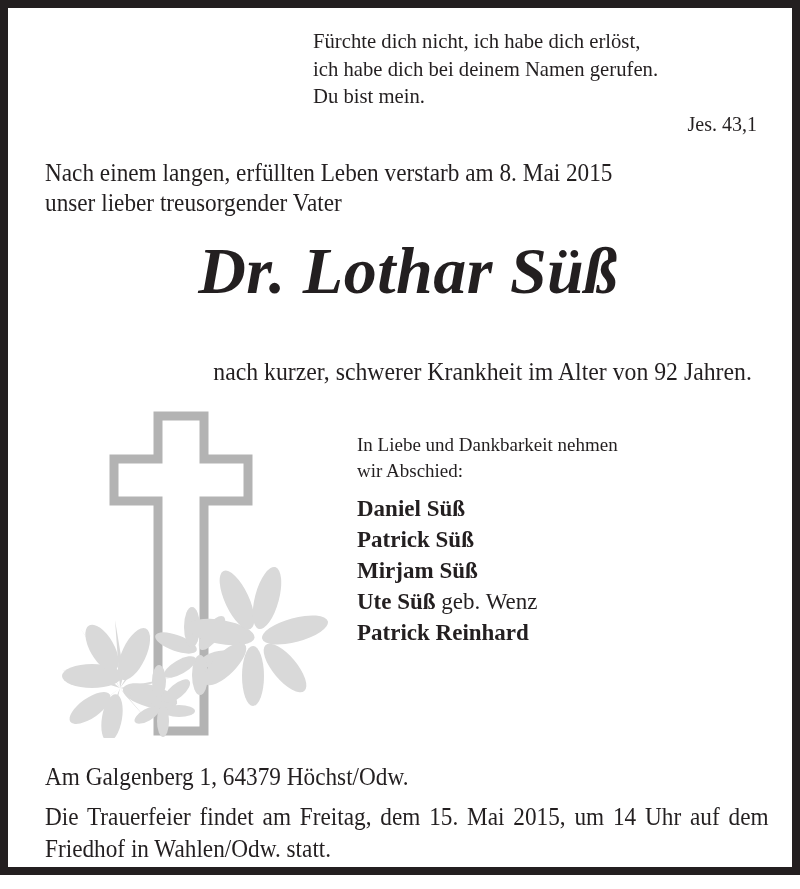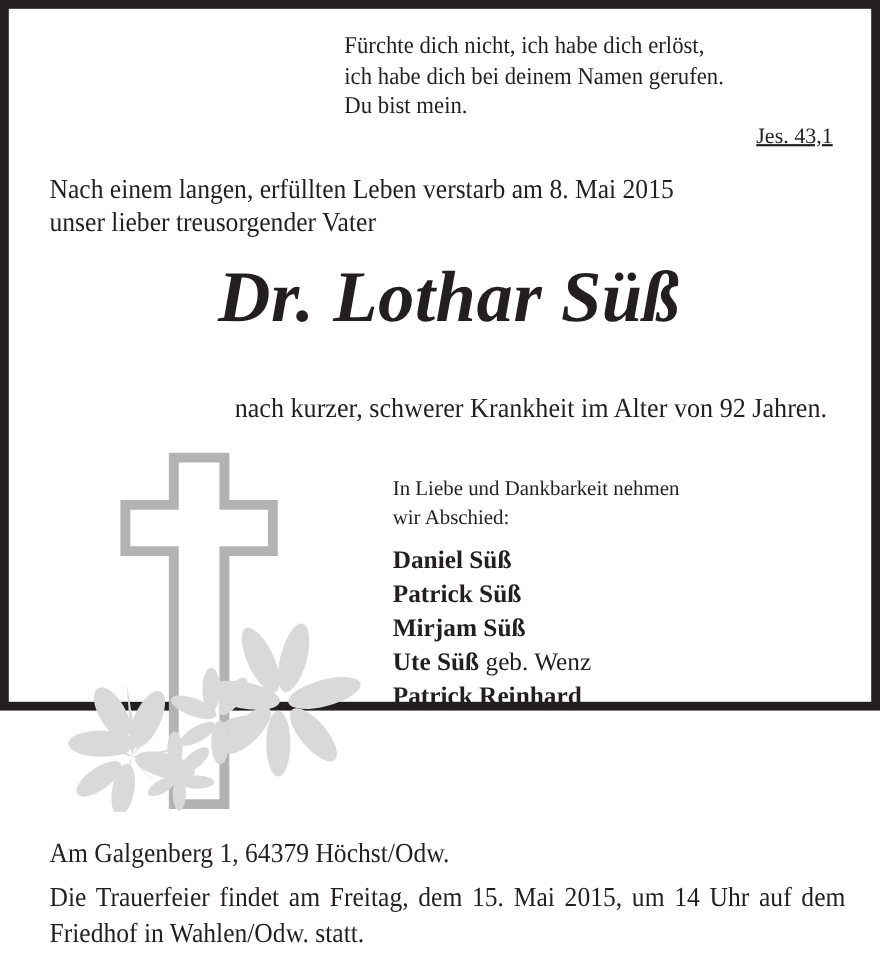--- a/index.html
+++ b/index.html
@@ -1,24 +1,24 @@
 <!DOCTYPE html>
 <html><head>
 <meta charset="utf-8">
 <style>
   html, body { margin: 0; padding: 0; background: #fff; }
   body { width: 800px; height: 889px; position: relative; overflow: hidden; }
   .frame {
-    position: absolute; left: 0; top: 0; width: 800px; height: 646px;
+    position: absolute; left: 0; top: 0; width: 800px; height: 875px;
     box-sizing: border-box; border: 8px solid #231f20; background: #fff;
     font-family: "Liberation Serif", "DejaVu Serif", serif; color: #231f20;
   }
   .abs { position: absolute; white-space: nowrap; }
   .verse { left: 305px; top: 19px; font-size: 22px; line-height: 27.5px; transform: scaleX(0.94); transform-origin: left top; }
-  .verse-ref { right: 35px; top: 105px; font-size: 20px; text-decoration: underline; }
+  .verse-ref { right: 35px; top: 105px; font-size: 20px; }
   .intro { left: 37px; top: 150px; font-size: 25px; line-height: 30px; transform: scaleX(0.93); transform-origin: left top; }
   .name { left: 0; width: 800px; text-align: center; top: 225px; font-size: 66px; font-weight: bold; font-style: italic; letter-spacing: 0.5px; }
   .age { right: 40px; top: 350px; font-size: 25px; transform: scaleX(0.95); transform-origin: right top; }
   .farewell { left: 349px; top: 424px; font-size: 19px; line-height: 26px; }
   .mourners { left: 349px; top: 485px; font-size: 23px; line-height: 31px; }
   .mourners .n { font-weight: bold; }
   .address { left: 37px; top: 755px; font-size: 25px; transform: scaleX(0.93); transform-origin: left top; }
   .ceremony { left: 37px; top: 793px; width: 724px; font-size: 25px; line-height: 32px; white-space: normal; text-align: justify; text-align-last: left; transform: scaleX(0.93); transform-origin: left top; width: 778px; }
   .art { position: absolute; left: 40px; top: 400px; width: 280px; height: 330px; }
 </style>

